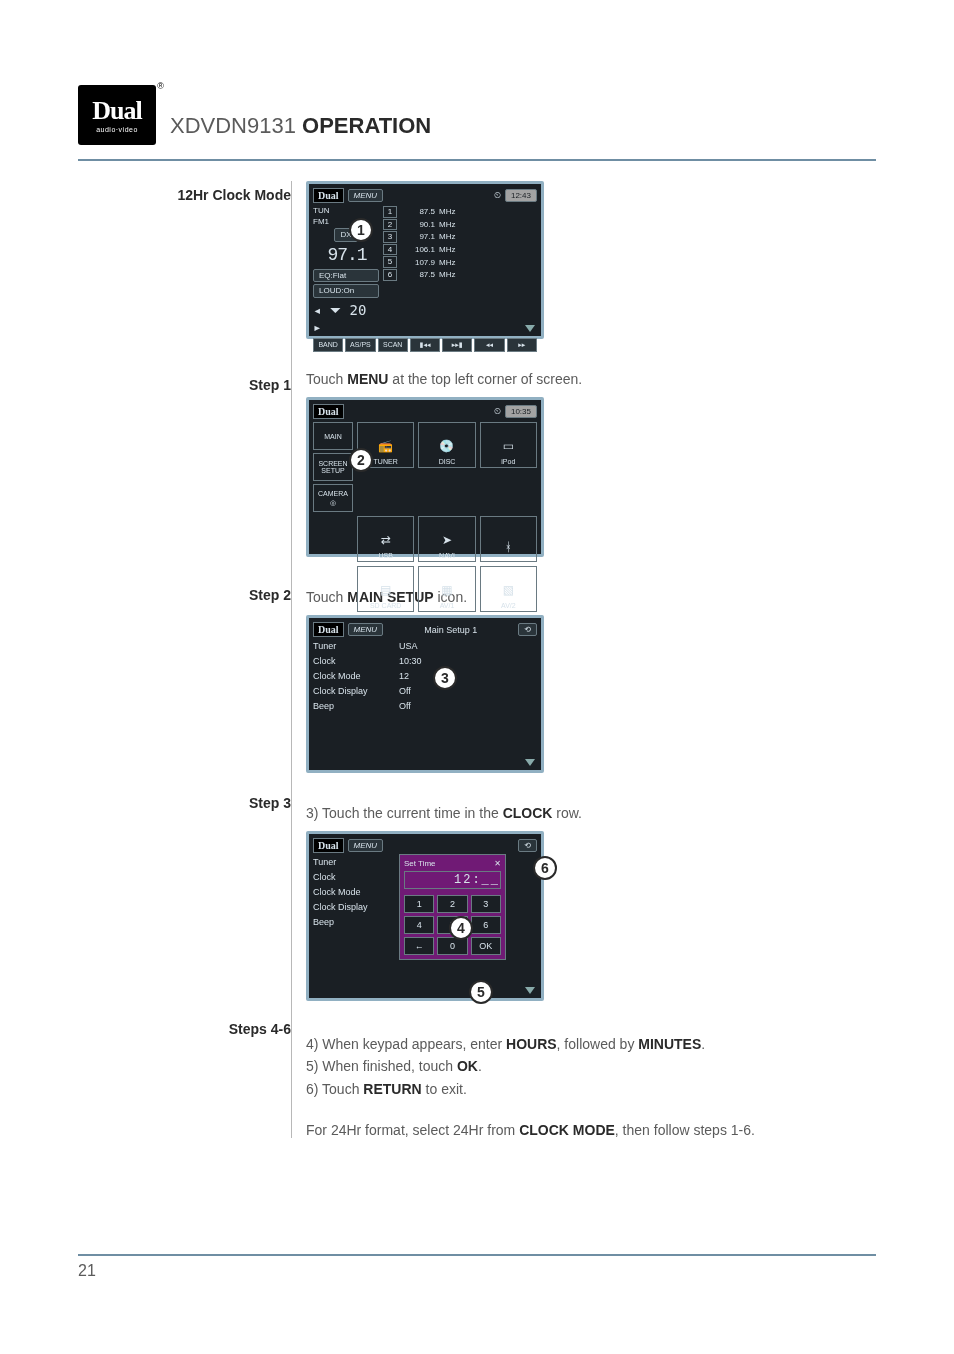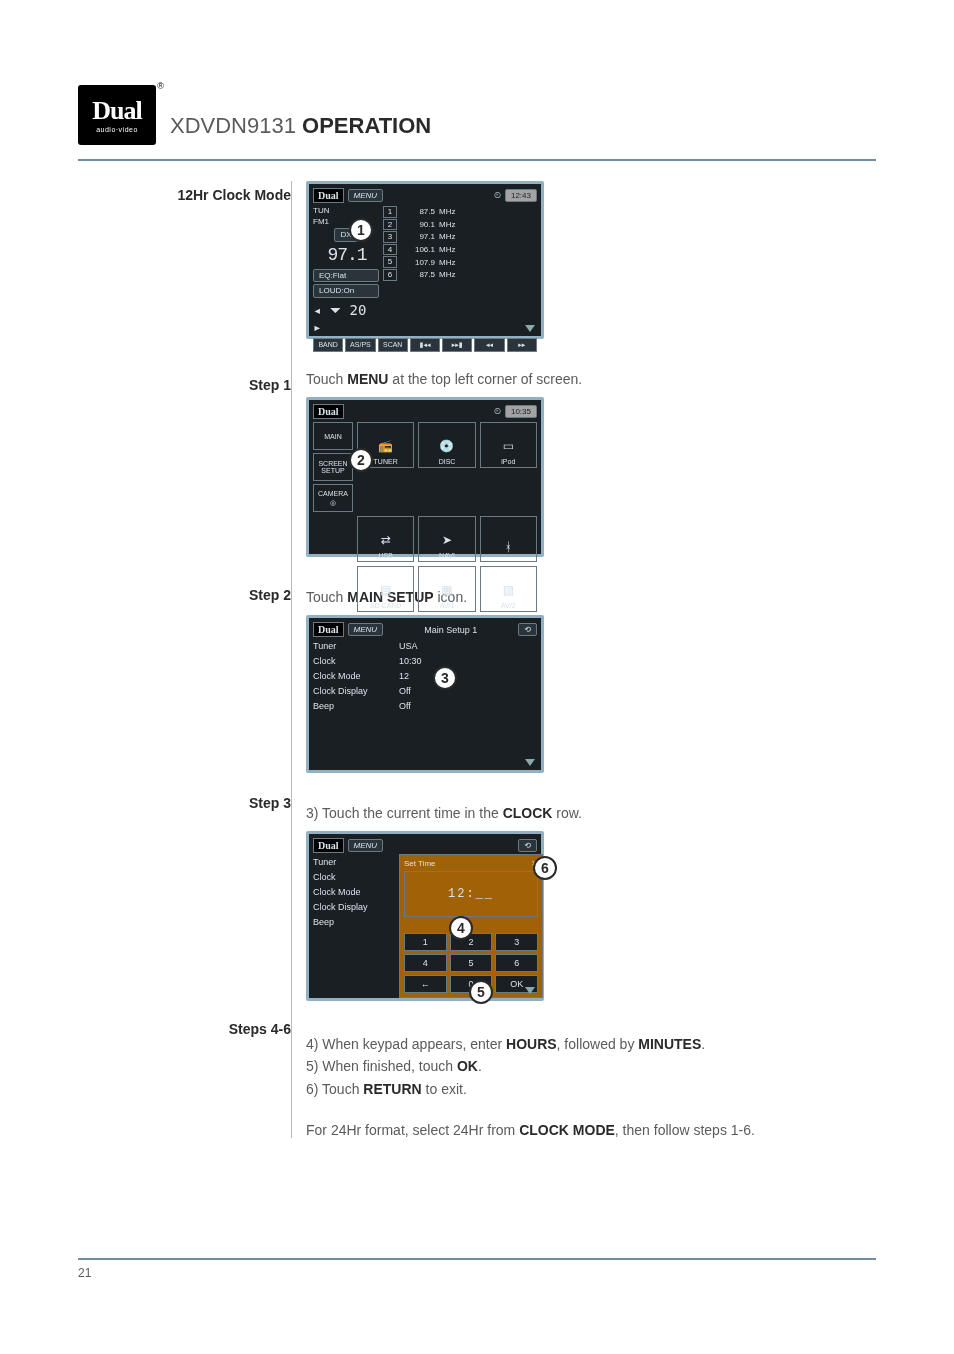--- a/index.html
+++ b/index.html
@@ -175,23 +175,23 @@
   .tile { border:1px solid #6a7a82; height:46px; display:flex; flex-direction:column; align-items:center; justify-content:flex-end; font-size:7px; padding-bottom:2px; position:relative; }
   .tile .ic { width:18px; height:18px; margin-bottom:3px; display:flex; align-items:center; justify-content:center; font-size:12px; }
 
   
   .setup-list { display:flex; flex-direction:column; gap:5px; margin-top:4px; }
   .setup-list .srow { display:flex; gap:10px; font-size:9px; }
   .setup-list .srow .k { width:76px; }
   .setup-list .srow .v { }
 
   
-  .keypad-wrap { position:absolute; left:90px; top:20px; width:144px; background:#a16207; border:1px solid #6a7a82; padding:4px; }
+  .keypad-wrap { position:absolute; left:90px; top:20px; width:107px; background:#701a75; border:1px solid #6a7a82; padding:4px; }
   .keypad-wrap .kp-title { display:flex; justify-content:space-between; font-size:8px; margin-bottom:3px; }
-  .keypad-wrap .kp-disp { border:1px solid #6a7a82; text-align:center; font-family:"Courier New",monospace; font-size:12px; padding:15px 0; margin-bottom:16px; letter-spacing:2px; }
+  .keypad-wrap .kp-disp { border:1px solid #6a7a82; text-align:right; font-family:"Courier New",monospace; font-size:12px; padding:1px 0; margin-bottom:6px; letter-spacing:2px; }
   .kp-grid { display:grid; grid-template-columns:repeat(3,1fr); gap:3px; }
   .kp-grid .k { border:1px solid #6a7a82; text-align:center; font-size:9px; padding:3px 0; background:#1a1f24; }
 
   .down-caret {
     position:absolute;
     bottom:4px; right:6px;
     width:0; height:0;
     border-left:5px solid transparent;
     border-right:5px solid transparent;
     border-top:7px solid #8aa;
@@ -202,21 +202,21 @@
     left: 78px;
     bottom: 74px;
     right: 78px;
   }
   .footer hr {
     border: none;
     border-top: 2px solid var(--rule);
     margin: 0 0 6px 0;
   }
   .footer .pg {
-    font-size: 12px;
+    font-size: 16px;
     color: var(--text);
   }
 </style>
 </head>
 <body>
 
 <div class="page">
 
   <div class="brand-row">
     <div class="brand-logo">

